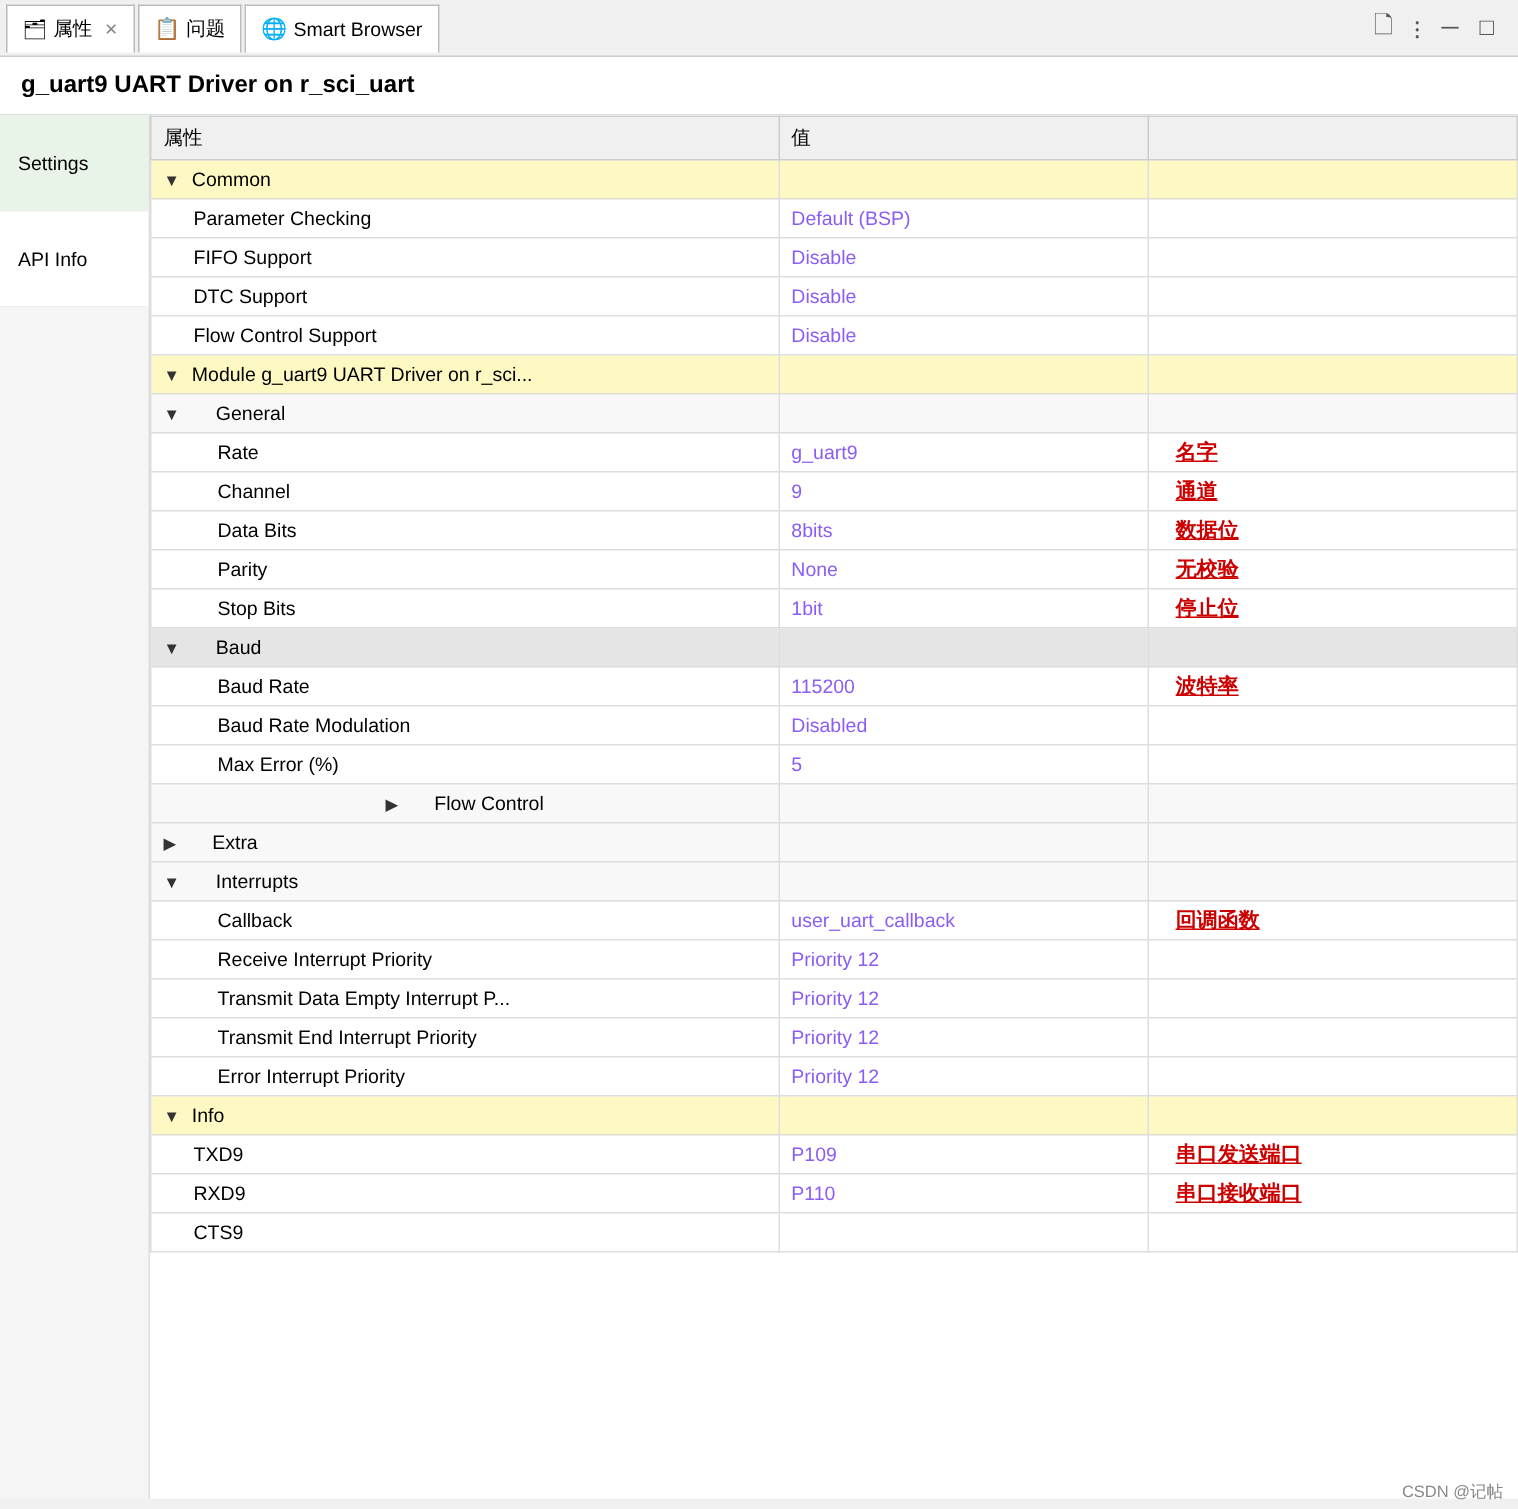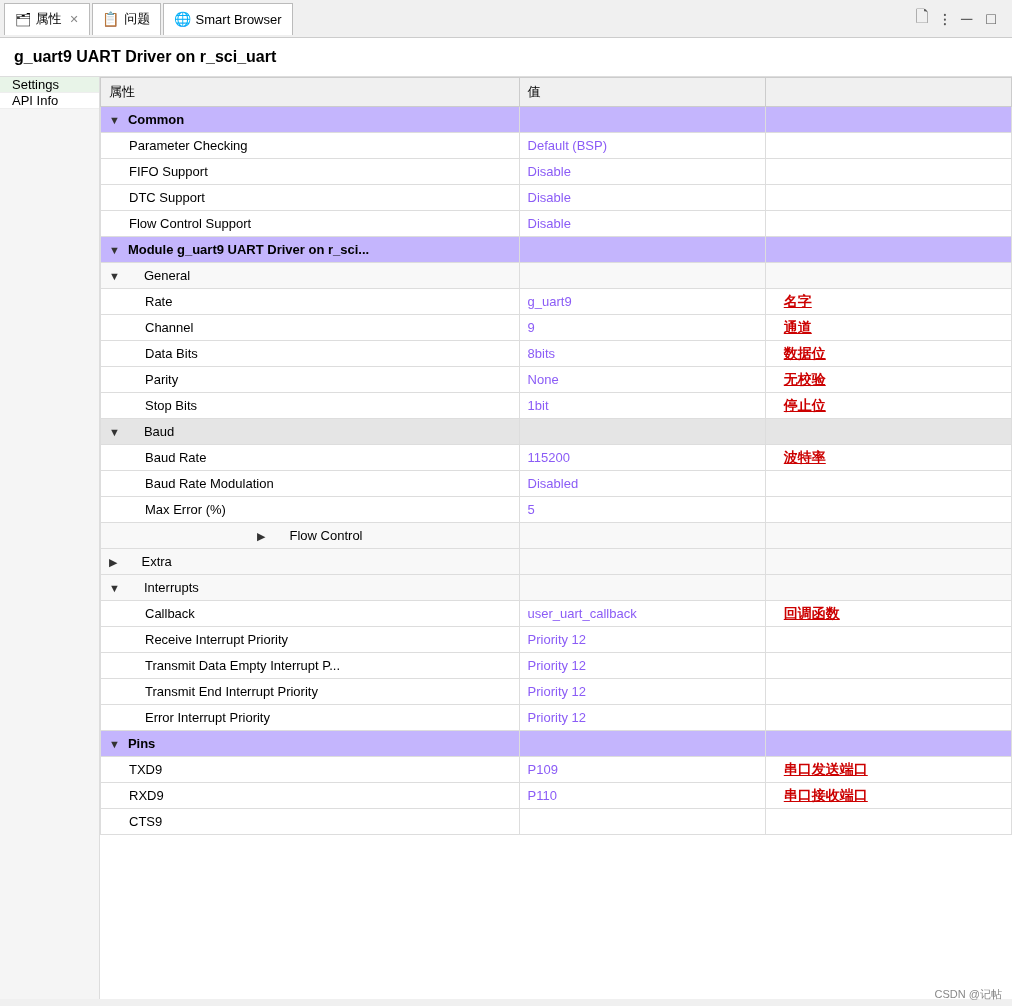--- a/index.html
+++ b/index.html
@@ -57,21 +57,21 @@
     }
 
     
     .sidebar {
       width: 100px;
       background: #f5f5f5;
       border-right: 1px solid #ddd;
       display: flex; flex-direction: column;
     }
     .sidebar-item {
-      padding: 0 12px;
+      padding: 24px 12px;
       font-size: 13px;
       cursor: pointer;
       background: #fff;
       border-bottom: 1px solid #eee;
     }
     .sidebar-item.active {
       background: #e8f4e8;
     }
 
     
@@ -97,22 +97,22 @@
     }
     .prop-table td {
       border: 1px solid #ddd;
       padding: 3px 8px;
       vertical-align: middle;
       height: 26px;
     }
 
     
     .row-section-header td {
-      background: #c4b5fd;
-      font-weight: bold;
+      background: #fef9c3;
+      font-weight: normal;
     }
 
     
     .indent-0 { padding-left: 4px; }
     .indent-1 { padding-left: 20px; }
     .indent-2 { padding-left: 36px; }
 
     .expand-icon { margin-right: 4px; font-size: 11px; color: #333; }
 
     
@@ -354,21 +354,21 @@
     </tr>
           <tr>
       <td>
         <span class="indent-2">Error Interrupt Priority</span>
       </td>
       <td class="val-col">Priority 12</td>
       <td></td>
     </tr>
           <tr class="row-section-header">
       <td colspan="1">
-        <span class="expand-icon">▼</span><span class="indent-0">Pins</span>
+        <span class="expand-icon">▼</span><span class="indent-0">Info</span>
       </td>
       <td></td>
       <td></td>
     </tr>
           <tr>
       <td>
         <span class="indent-1">TXD9</span>
       </td>
       <td class="val-col">P109</td>
       <td><span class="annotation">串口发送端口</span></td>

